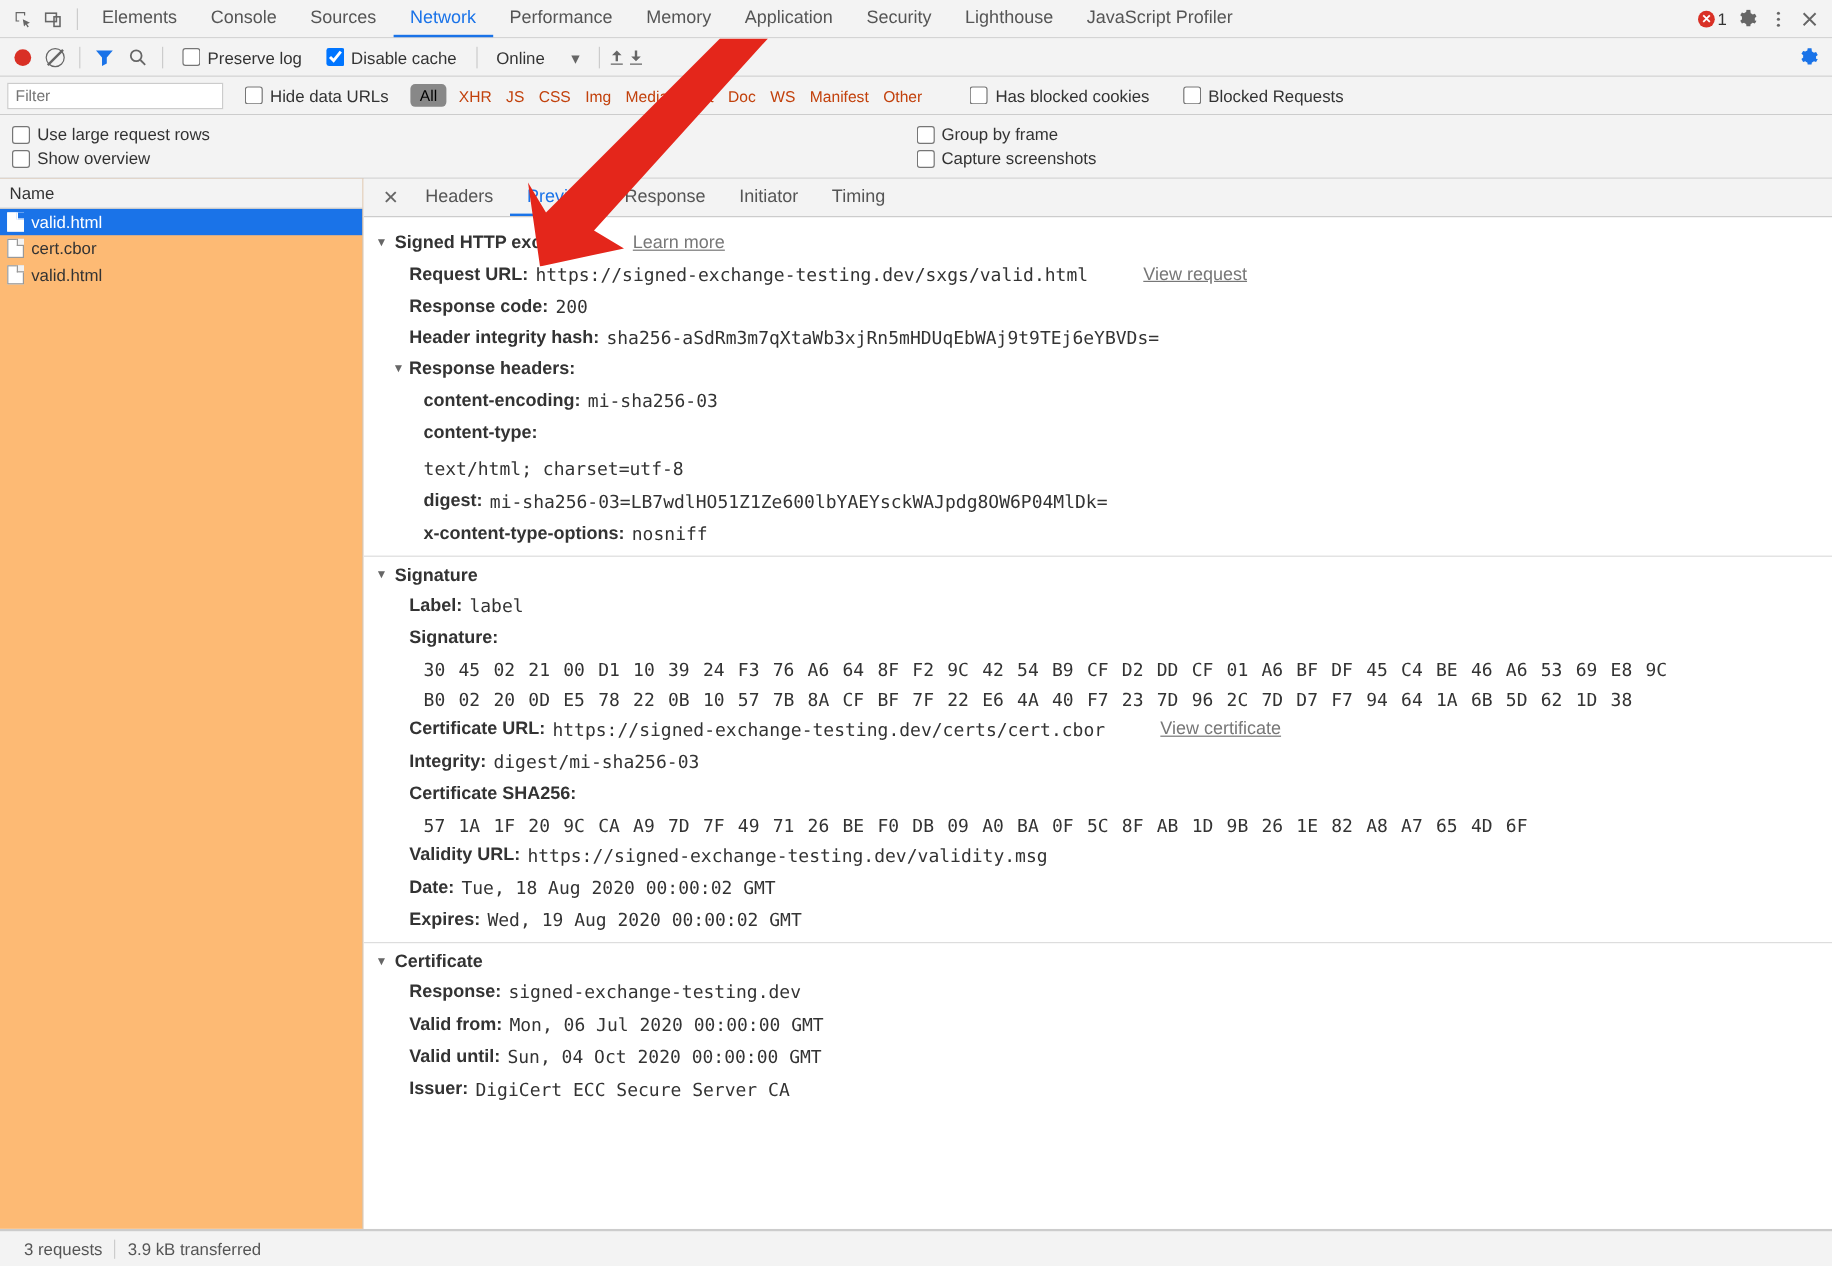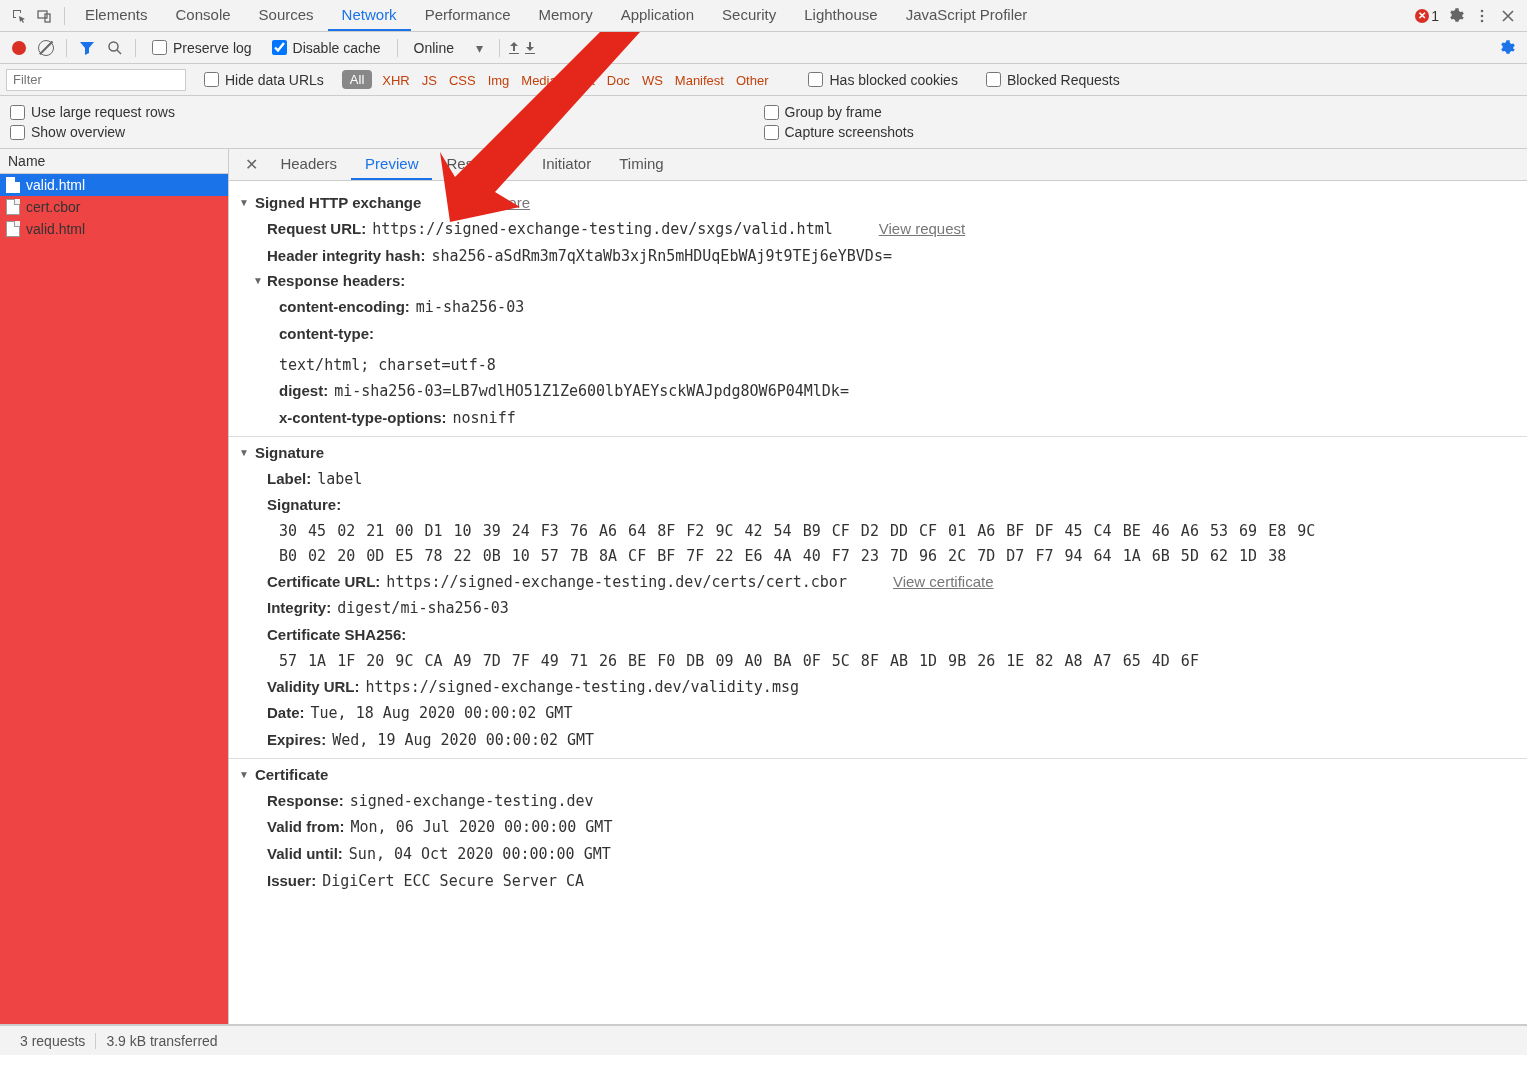--- a/index.html
+++ b/index.html
@@ -36,27 +36,27 @@
 .clear-icn::after { content:''; position:absolute; top:6px; left:-2px; width:18px; height:1.5px; background:#666; transform:rotate(-45deg);}
 .filter-icn, .search-icn { margin:0 6px; color:#1a73e8; cursor:pointer;}
 .search-icn { color:#666;}
 .chk { display:flex; align-items:center; gap:6px; margin:0 10px; cursor:pointer;}
 .chk input { width:15px; height:15px; cursor:pointer;}
 .online-sel { display:flex; align-items:center; gap:22px; margin:0 10px; cursor:pointer; color:#333;}
 .gear-icn { color:#1a73e8; margin-left:auto; margin-right:6px;}
 .filter-bar { display:flex; align-items:center; height:32px; background:#f3f3f3; border-bottom:1px solid #ccc; padding:0 6px; font-size:14px; gap:8px;}
 .filter-input { width:180px; height:22px; border:1px solid #ccc; background:#fff; padding:0 6px; font-size:13px;}
 .type-pills { display:flex; gap:10px; align-items:center;}
-.pill-all { background:#888; color:#ffffff; padding:2px 8px; border-radius:4px; font-size:13px; cursor:pointer;}
+.pill-all { background:#888; color:#000000; padding:2px 8px; border-radius:4px; font-size:13px; cursor:pointer;}
 .pill { color:#c2410c; cursor:pointer; font-size:13px;}
 .opts-bar { background:#f3f3f3; border-bottom:1px solid #ccc; padding:6px 10px; font-size:14px;}
 .opts-row { display:flex; }
 .opts-row .chk { flex:0 0 50%; margin:2px 0;}
 .main-split { display:flex; height:calc(100% - 32px - 32px - 32px - 68px - 30px); border-bottom:1px solid #ccc;}
-.left-pane { width:229px; border-right:1px solid #ccc; background:#ef4444; display:flex; flex-direction:column;}
+.left-pane { width:303px; border-right:1px solid #ccc; background:#fdba74; display:flex; flex-direction:column;}
 .left-pane .hdr { background:#f3f3f3; border-bottom:1px solid #ccc; padding:4px 8px; font-size:14px; color:#333;}
 .req-list { flex:1; overflow:auto; font-size:14px;}
 .req-row { display:flex; align-items:center; padding:3px 6px; gap:6px; cursor:pointer;}
 .req-row.sel { background:#1a73e8; color:#fff;}
 .doc-ico { width:14px; height:16px; border:1px solid #999; background:#fff; position:relative;}
 .req-row.sel .doc-ico { border-color:#fff; background:#fff;}
 .doc-ico::after { content:''; position:absolute; top:-1px; right:-1px; width:5px; height:5px; background:#f3f3f3; border-left:1px solid #999; border-bottom:1px solid #999;}
 .req-row.sel .doc-ico::after { border-color:#fff; background:#1a73e8;}
 .right-pane { flex:1; display:flex; flex-direction:column; background:#fff; overflow:hidden;}
 .detail-tabs { display:flex; align-items:center; background:#f3f3f3; border-bottom:1px solid #ccc; padding:0 8px; height:32px; gap:0;}
@@ -259,20 +259,24 @@
           <span class="tri">▼</span>
           <span>Signed HTTP exchange</span>
           <span class="learn">Learn more</span>
         </div>
         <div class="kv">
           <span class="k">Request URL:</span>
           <span class="v">https://signed-exchange-testing.dev/sxgs/valid.html</span>
           <span class="link">View request</span>
         </div>
         <div class="kv">
+          <span class="k">Response code:</span>
+          <span class="v">200</span>
+        </div>
+        <div class="kv">
           <span class="k">Header integrity hash:</span>
           <span class="v">sha256-aSdRm3m7qXtaWb3xjRn5mHDUqEbWAj9t9TEj6eYBVDs=</span>
         </div>
         <div class="sub-head">
           <span class="tri">▼</span>
           <span>Response headers:</span>
         </div>
         <div id="resp-headers">
             <div class="kv" style="padding-left: 40px;">
               <span class="k">content-encoding:</span>

